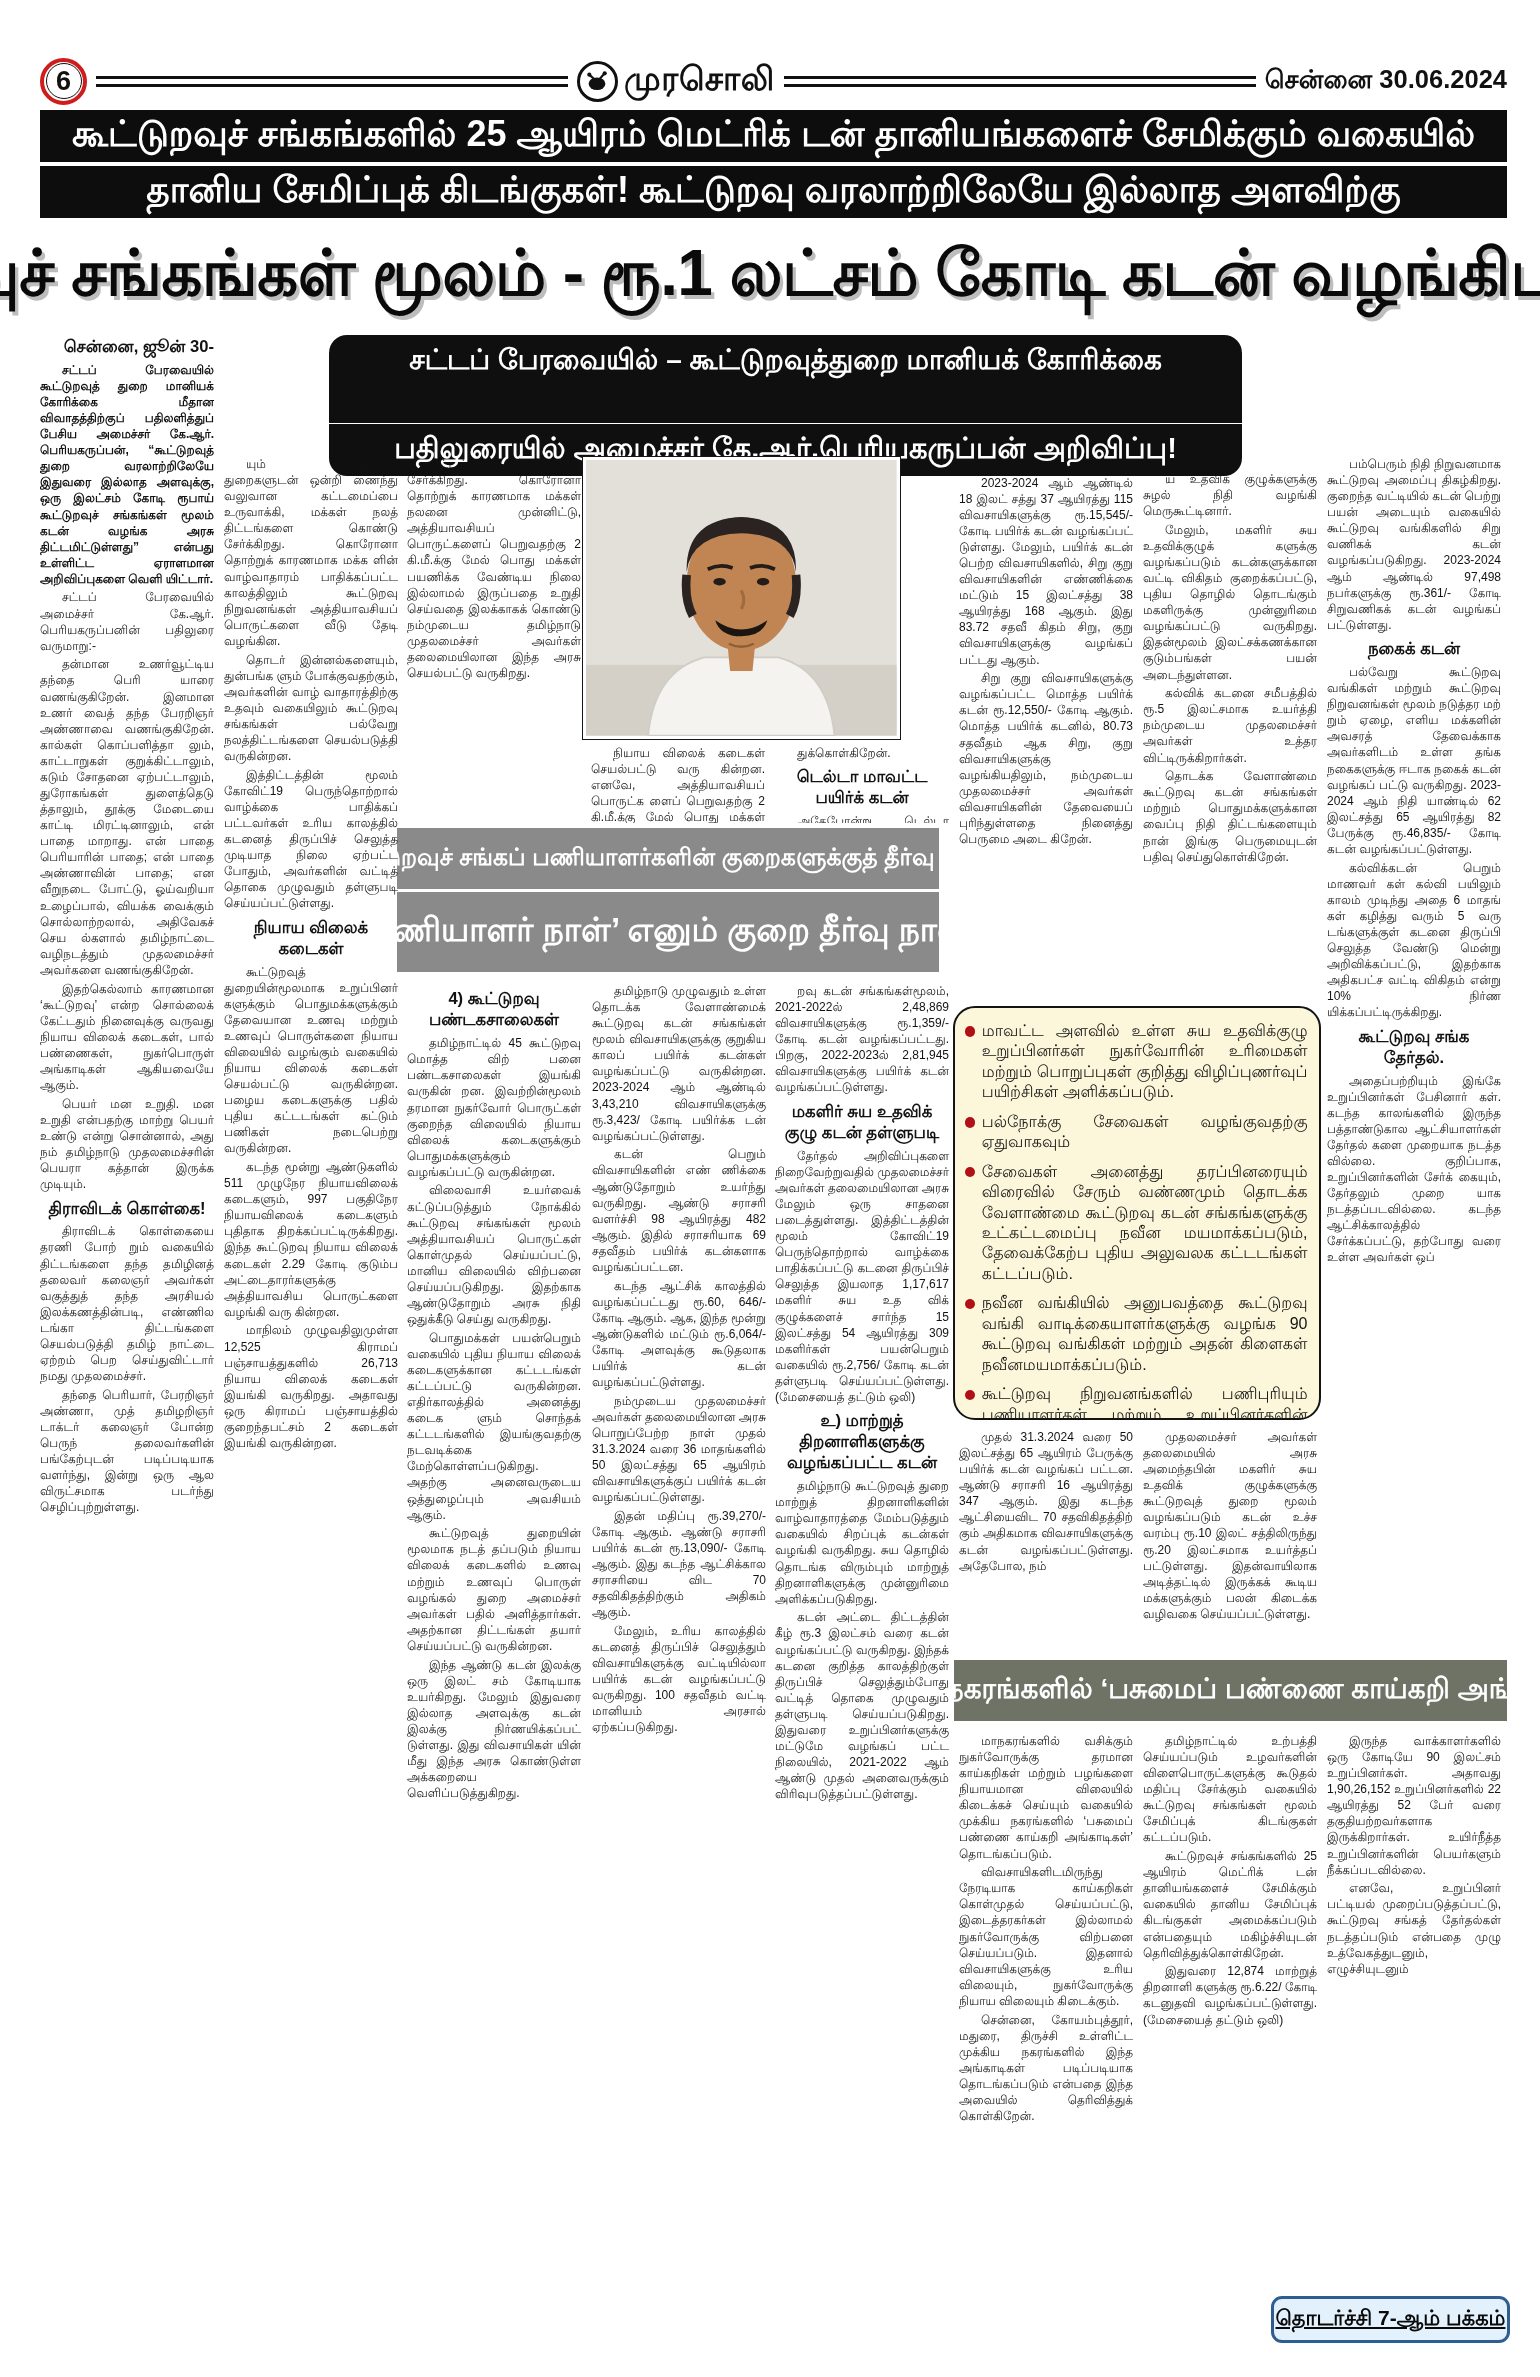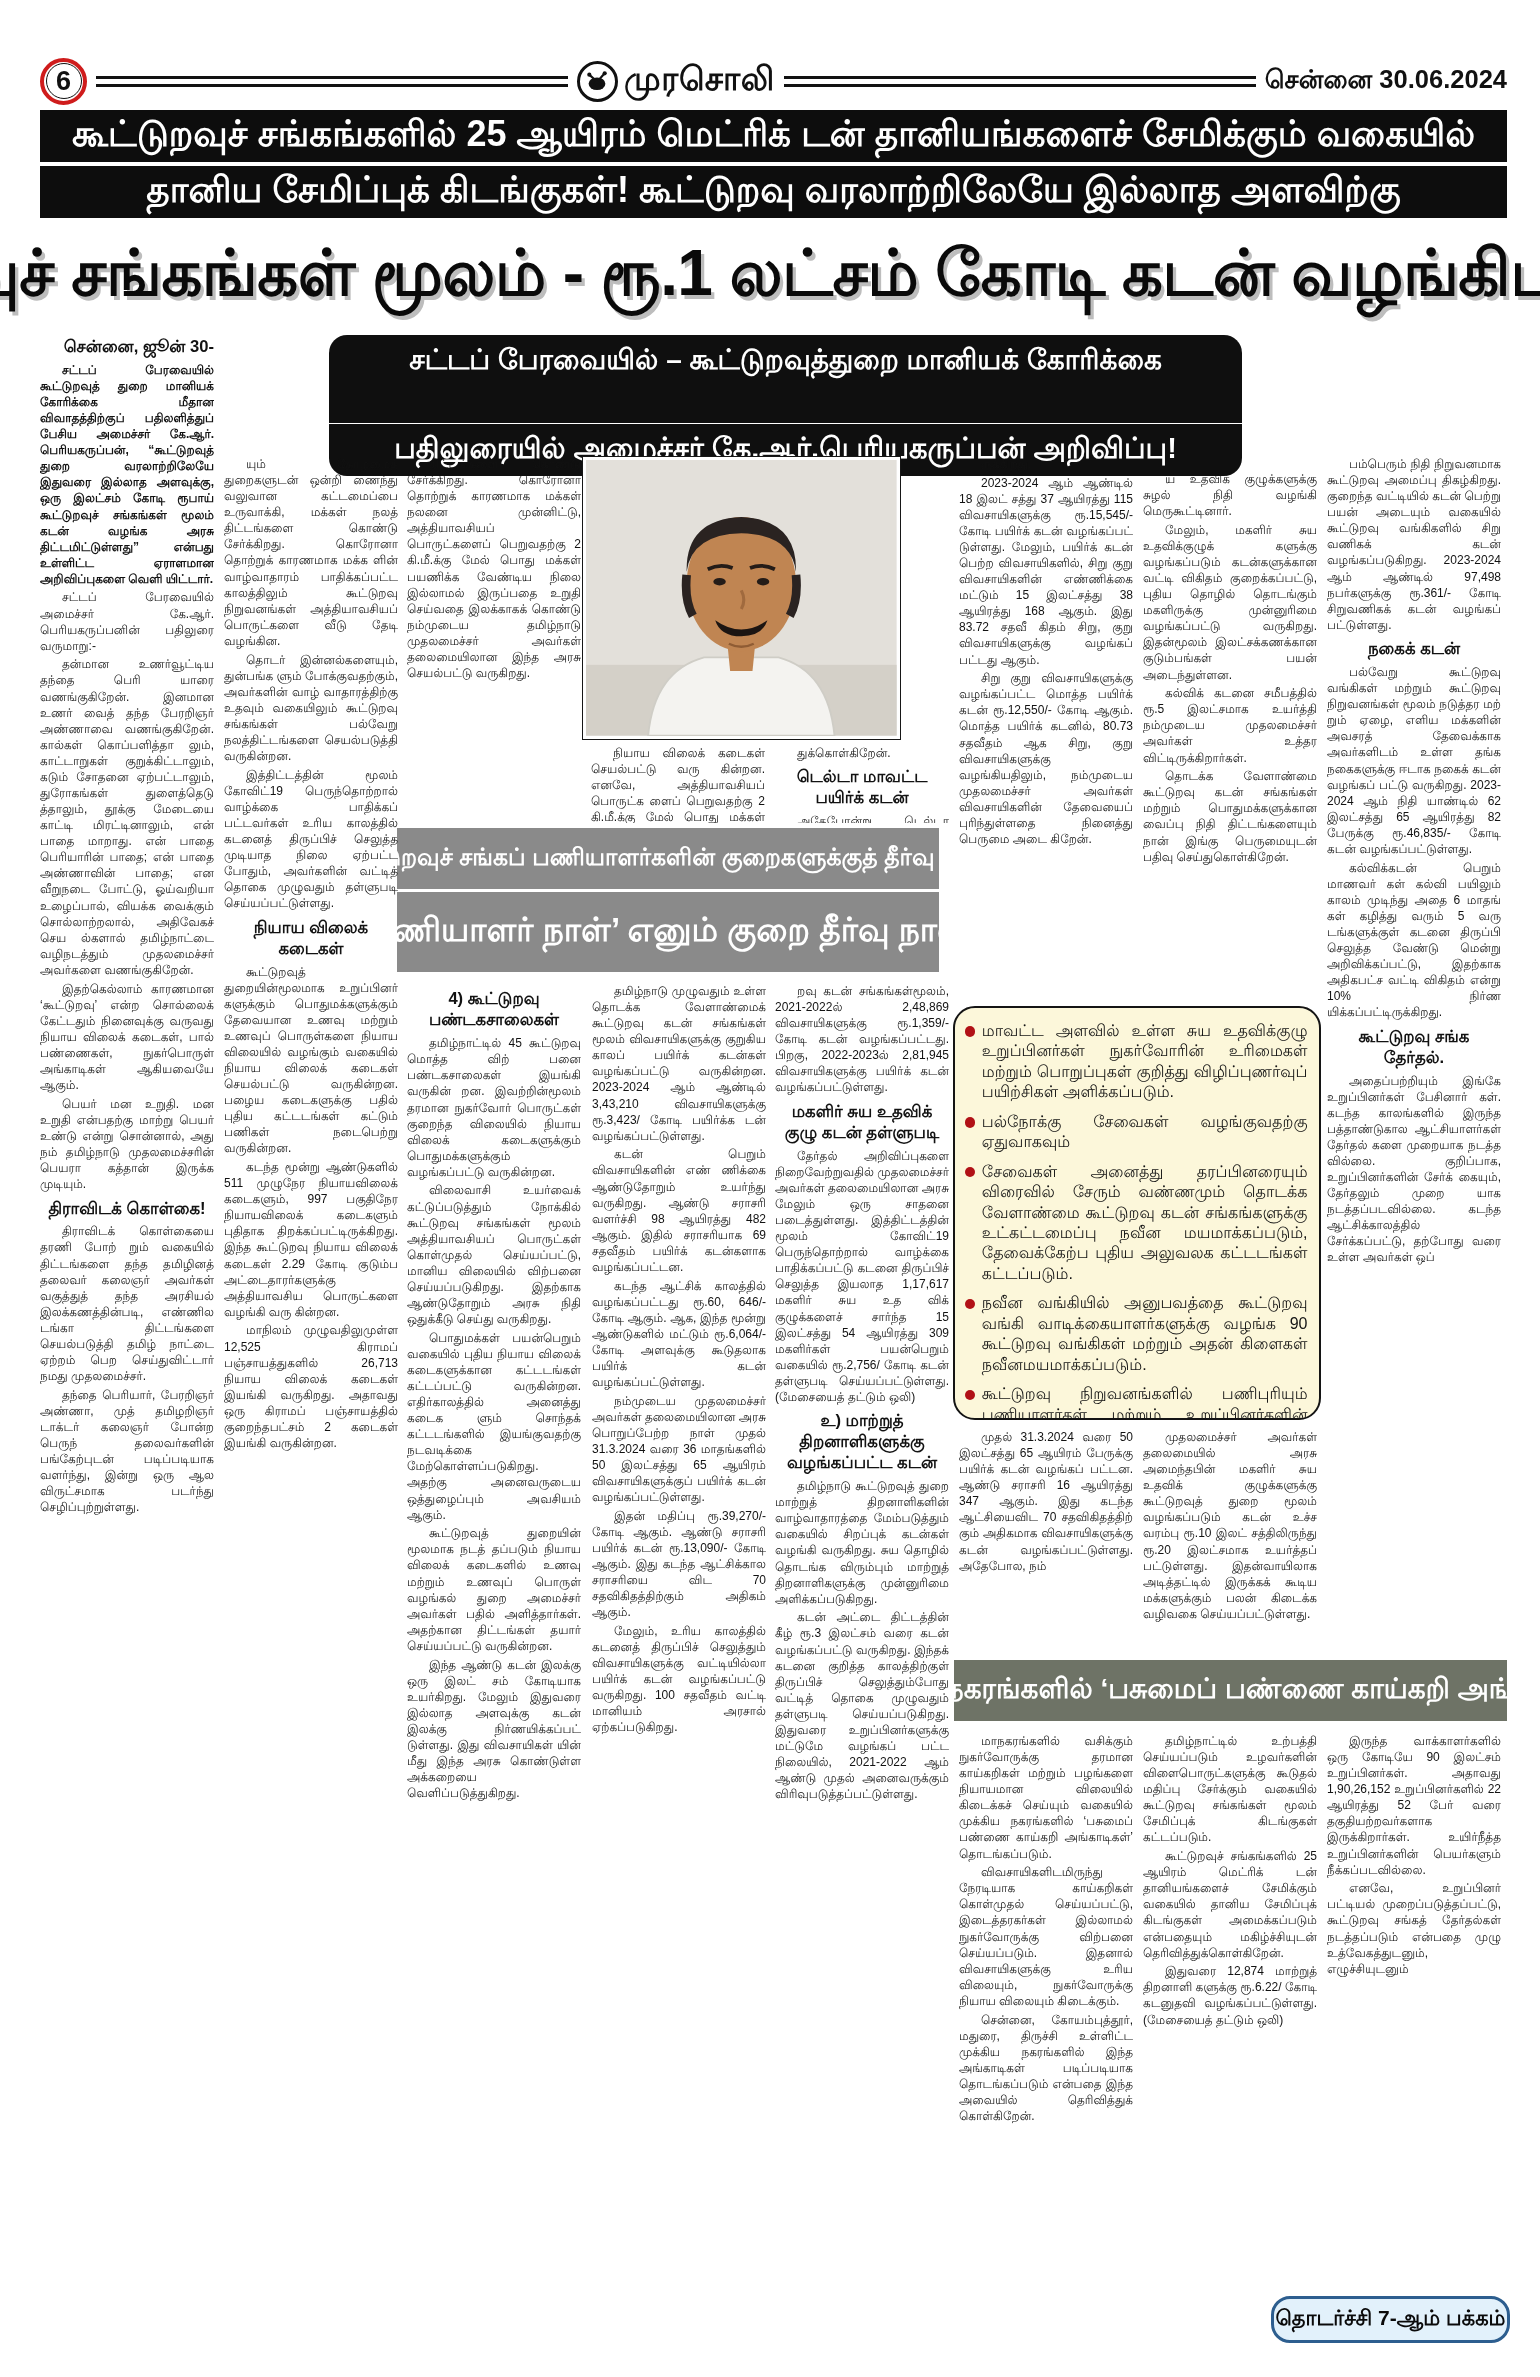--- a/index.html
+++ b/index.html
@@ -49,22 +49,22 @@
   .creambox li{display:flex;gap:6.4px;margin-bottom:9px;}
   .creambox .dot{flex:0 0 auto;width:10.2px;height:10.2px;border-radius:50%;background:#b11116;margin-top:5.7px;}
   .creambox .btxt{font-weight:normal;font-size:16px;line-height:1.28;text-align:justify;color:#131313;}
 
   
   .greenbar{position:absolute;left:954px;top:1660px;width:553px;height:61px;background:#6e7366;color:#fff;
        display:flex;align-items:center;justify-content:center;font-weight:800;font-size:28px;white-space:nowrap;}
 
   
   .contbox{position:absolute;left:1271px;top:2296px;width:239px;height:47px;background:#e2f1fb;border:3.2px solid #2d5e8f;
-       border-radius:19px;box-sizing:border-box;display:flex;align-items:center;justify-content:center;
-       font-weight:800;font-size:21px;color:#0a0a0a;white-space:nowrap;}
+       border-radius:11px;box-sizing:border-box;display:flex;align-items:center;justify-content:center;
+       font-weight:800;font-size:21px;color:#0a0a0a;white-space:nowrap;text-decoration:underline;}
 
   
   .col{position:absolute;width:174px;overflow:hidden;}
   .para{font-size:12px;line-height:1.34;text-align:justify;text-indent:22px;margin:0 0 2.6px 0;color:#121212;}
   .para.bold{font-weight:bold;}
   .dateline{font-size:16.6px;font-weight:bold;text-align:right;margin:0 0 3.8px 0;}
   .subhead{font-weight:bold;font-size:16.6px;text-align:center;margin:6.4px 0 3.8px 0;}
 </style>
 </head>
 <body>

